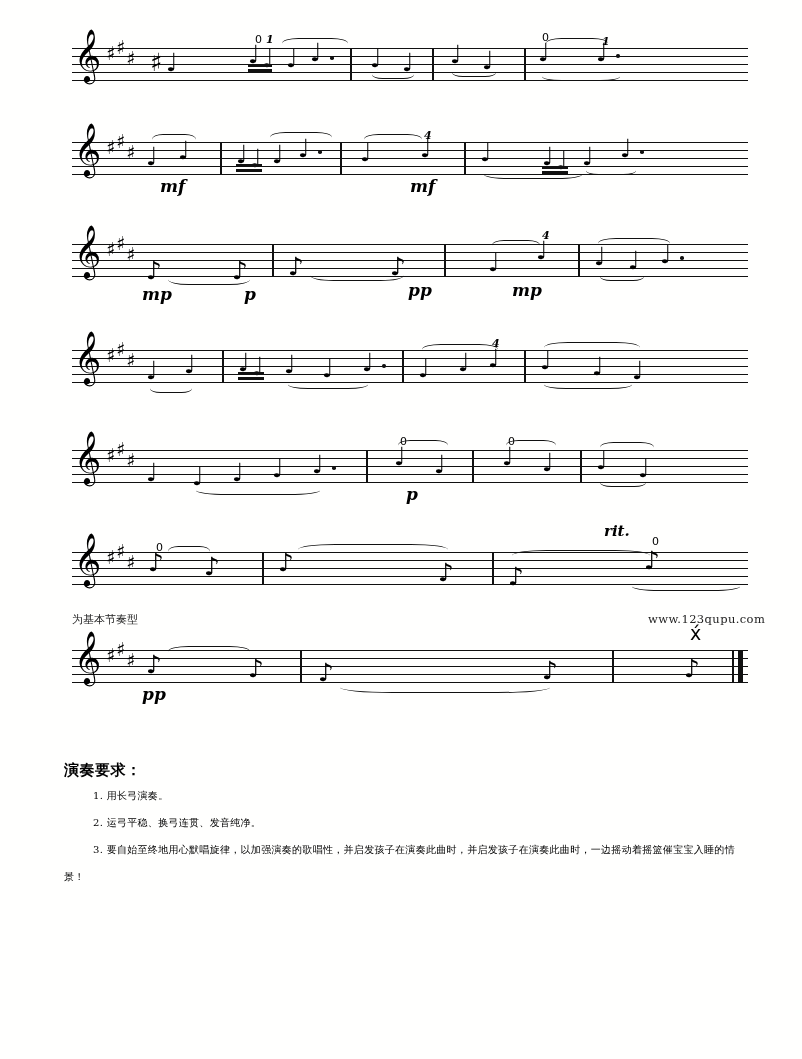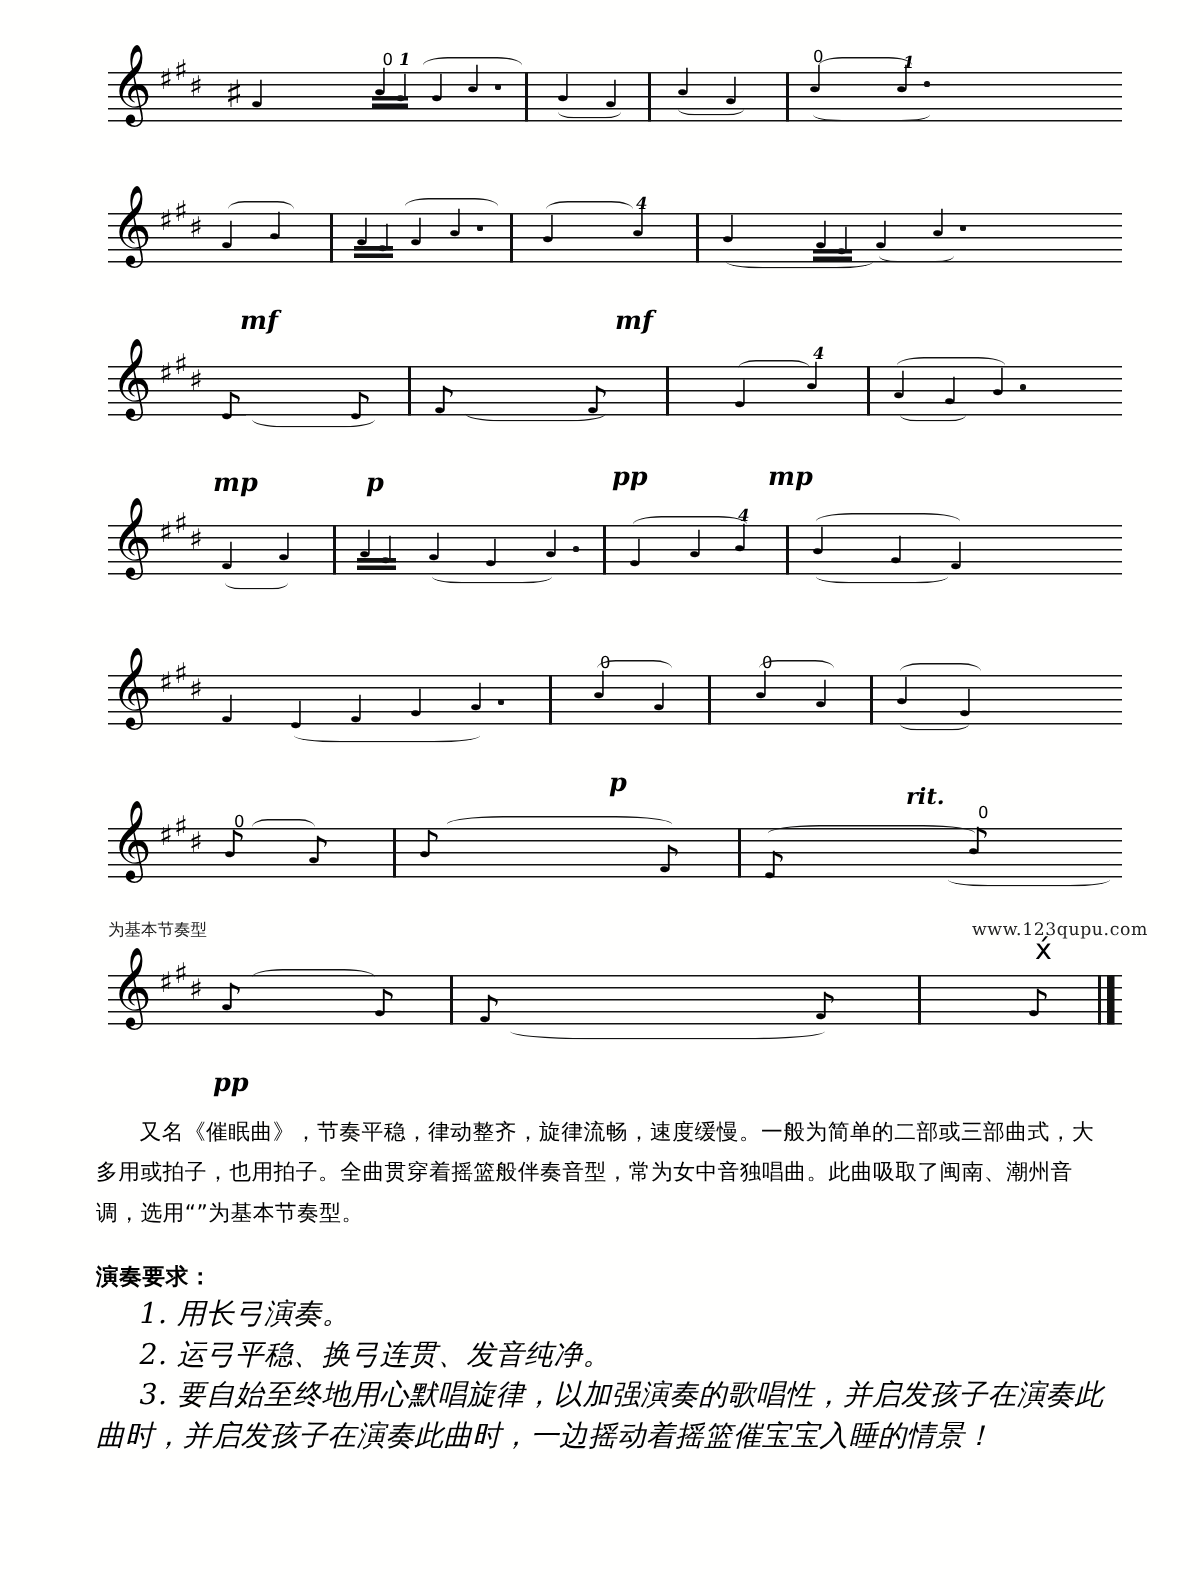--- a/index.html
+++ b/index.html
@@ -122,21 +122,20 @@
     border-radius: 50%/100%;
     height: 8px;
   }
   .dyn {
     position: absolute;
     font-family: "DejaVu Serif", serif;
     font-style: italic;
     font-weight: bold;
     font-size: 17px;
     line-height: 17px;
-    margin-top: 28px;
   }
   .fingering {
     position: absolute;
     font-family: "DejaVu Serif", serif;
     font-style: italic;
     font-weight: bold;
     font-size: 11px;
     line-height: 11px;
   }
   .harmonic {
@@ -198,25 +197,24 @@
     font-size: 15px;
     font-weight: bold;
     letter-spacing: 0.5px;
   }
   .req-list {
     margin: 0;
     padding: 0;
     list-style: none;
   }
   .req-list li {
-    font-size: 19px;
+    font-size: 10px;
     line-height: 27px;
     letter-spacing: 0.3px;
     text-indent: 29px;
-    font-style: italic;
   }
   .req-list li .num {
     font-family: "DejaVu Serif", serif;
   }
 </style>
 </head>
 <body>
 
 <div class="page">
 
@@ -503,21 +501,20 @@
       <div class="barline" style="left:540px"></div>
 
       <div class="fermata" style="left:618px;top:-14px">x́</div>
       <div class="note half" style="left:612px;top:18px">♪</div>
       <div class="barline finalthin" style="left:660px"></div>
       <div class="barline final" style="left:666px"></div>
     </div>
   </div>
 
   <div class="text-block">
-    <p class="para">又名《催眠曲》，节奏平稳，律动整齐，旋律流畅，速度缓慢。一般为简单的二部或三部曲式，大多用或拍子，也用拍子。全曲贯穿着摇篮般伴奏音型，常为女中音独唱曲。此曲吸取了闽南、潮州音调，选用“”为基本节奏型。</p>
     <div class="section-title">演奏要求：</div>
     <ul class="req-list">
       <li>
         <span class="num">1.</span>
         <span>用长弓演奏。</span>
       </li>
       <li>
         <span class="num">2.</span>
         <span>运弓平稳、换弓连贯、发音纯净。</span>
       </li>

